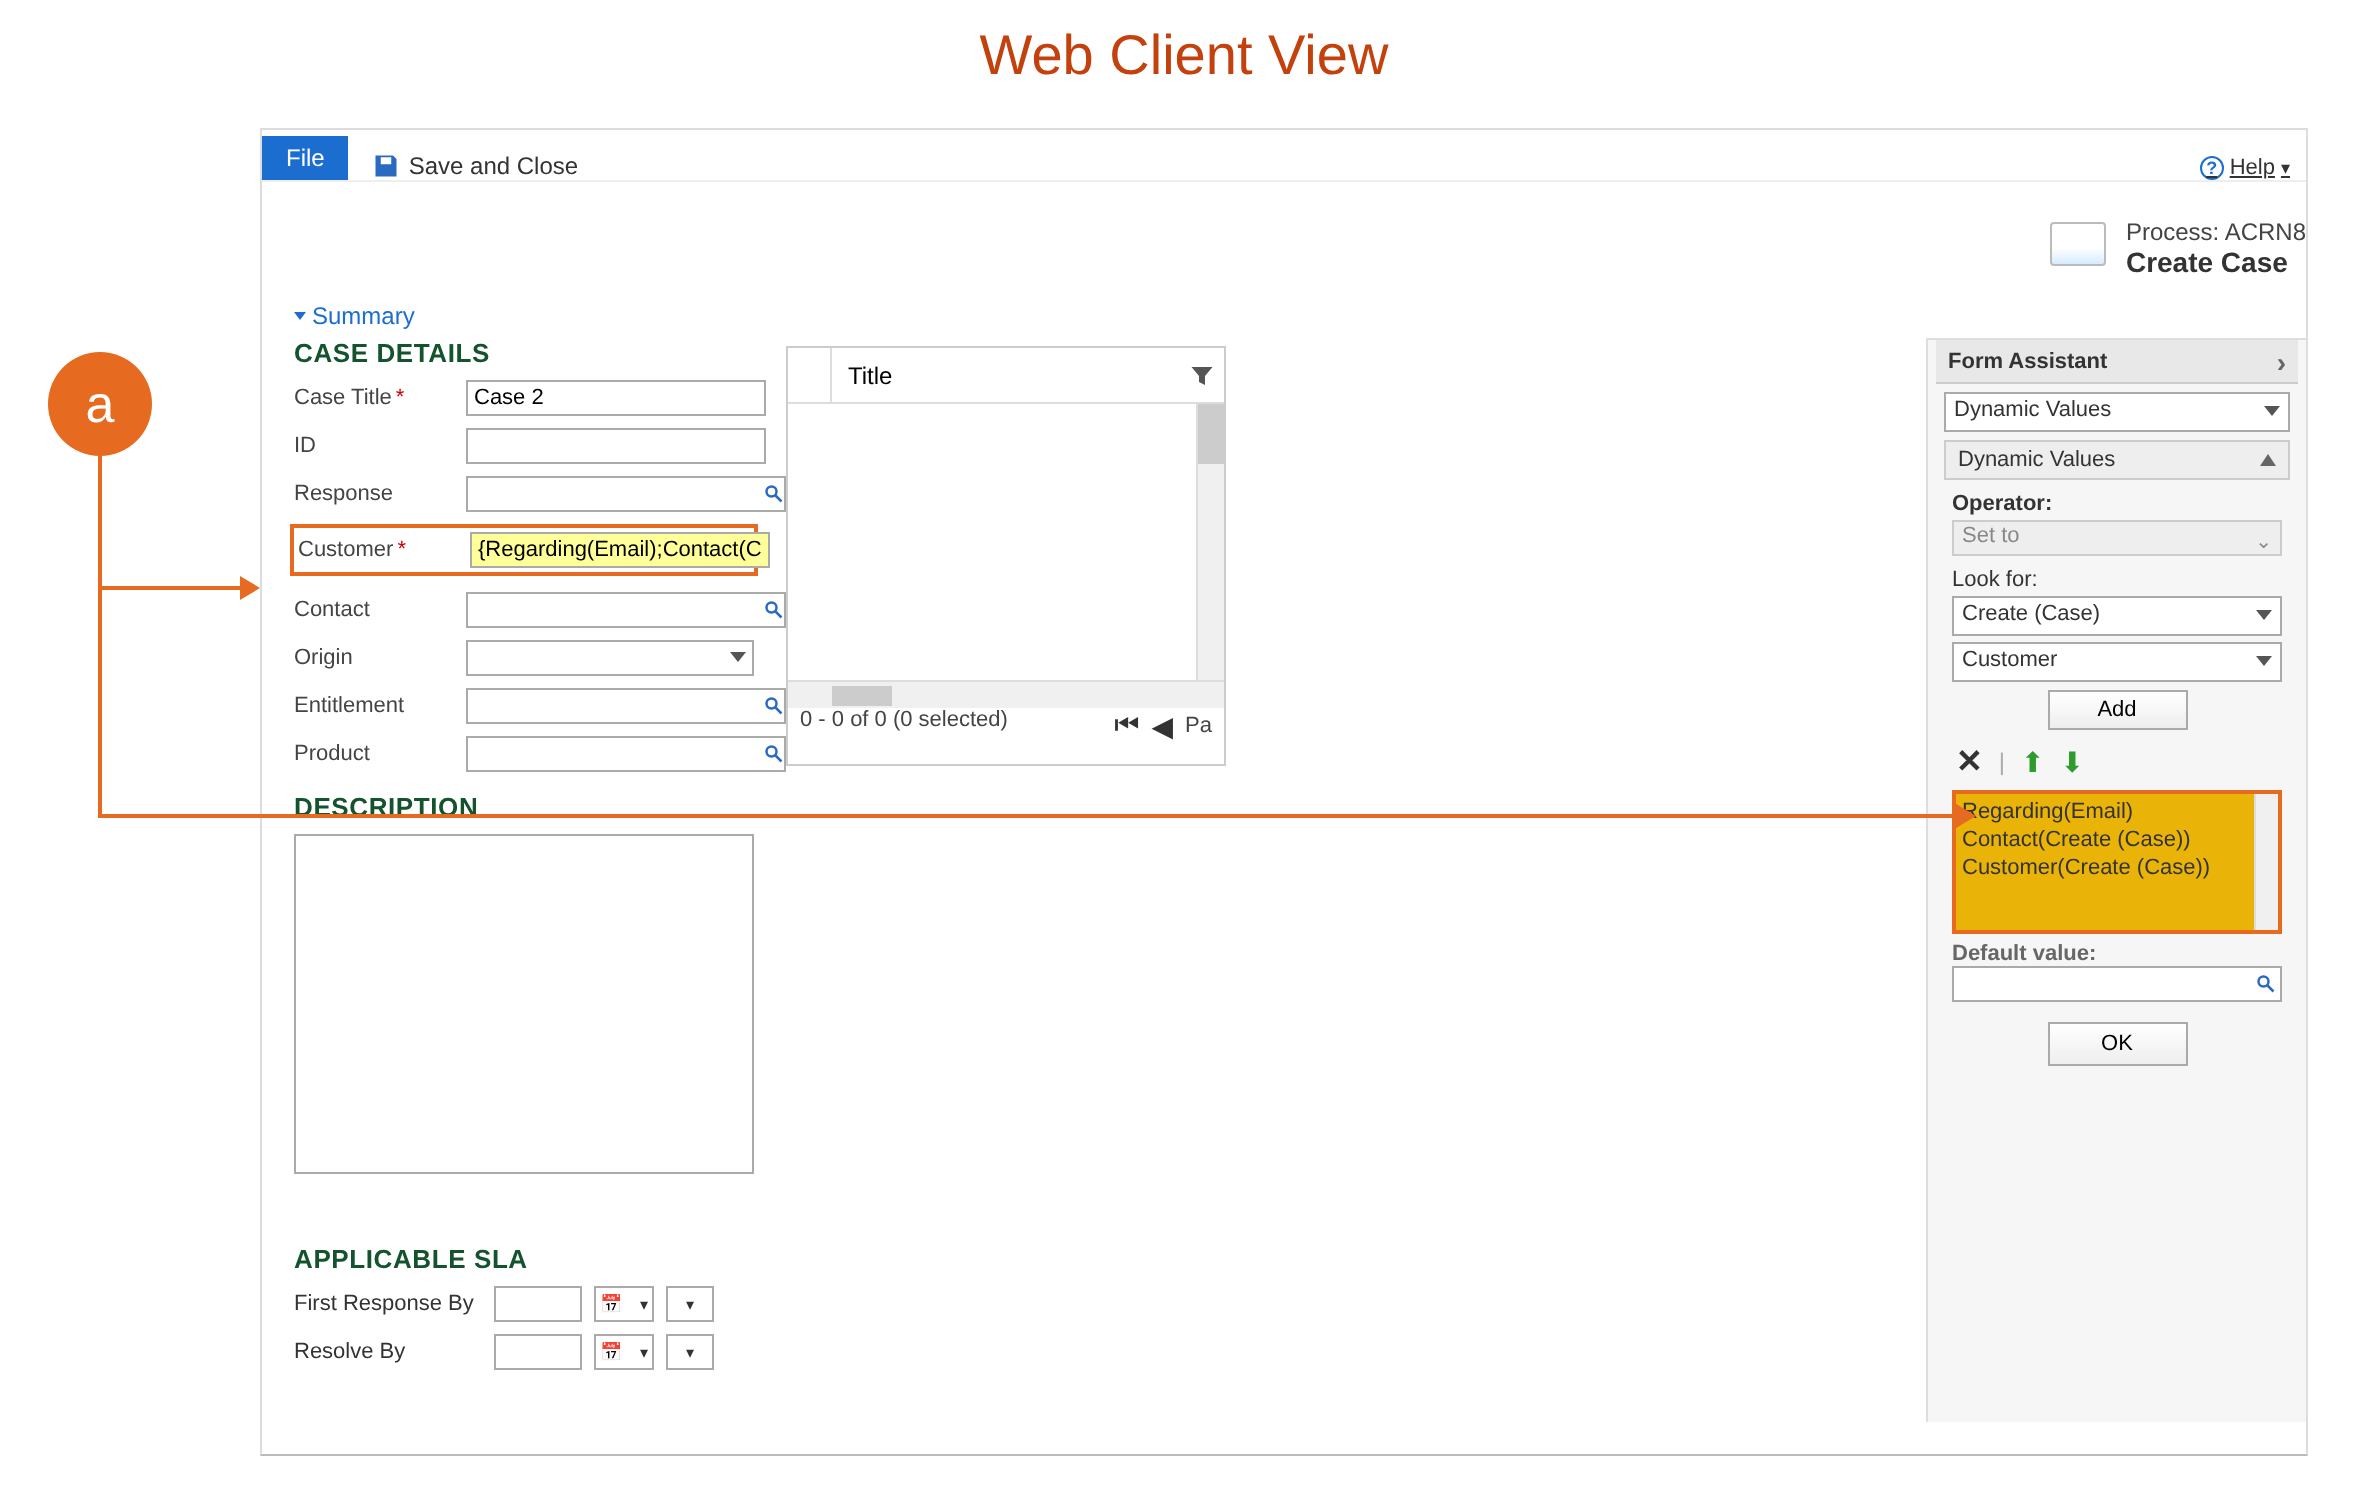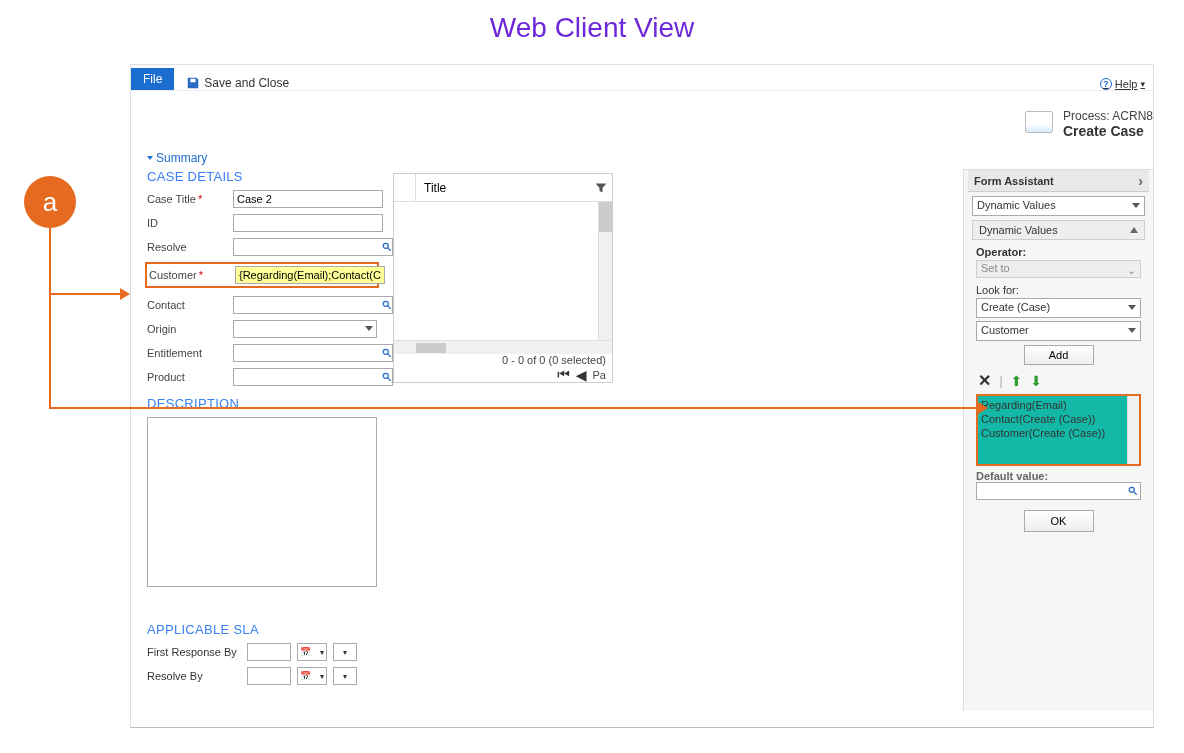--- a/index.html
+++ b/index.html
@@ -1,20 +1,20 @@
 <!DOCTYPE html>
 <html><head>
 <meta charset="utf-8">
 <style>
   * { box-sizing: border-box; margin: 0; padding: 0; }
   body { font-family: "Segoe UI", Arial, sans-serif; font-size: 12px; color: #333; background: #fff; }
 
   .page { width: 1184px; height: 753px; position: relative; }
 
-  .page-title { text-align: center; font-size: 28px; color: #6d28d9; font-weight: 400; padding: 12px 0 6px 0; }
+  .page-title { text-align: center; font-size: 28px; color: #c2410c; font-weight: 400; padding: 12px 0 6px 0; }
 
   .app-frame { position: absolute; left: 130px; top: 64px; width: 1024px; height: 664px; border: 1px solid #ddd; background: #fff; border-bottom: 1.5px solid #bbb;}
 
   
   .topbar { height: 26px; display: flex; align-items: flex-end; border-bottom: 1px solid #eee; padding: 0 8px 0 0;}
   .file-btn { background: #1c6dd0; color: #fff; height: 22px; line-height: 22px; padding: 0 12px; font-size: 12px; margin-top: 2px;}
   .save-close { display: flex; align-items: center; gap: 4px; margin-left: 12px; font-size: 12px; cursor: pointer;}
   .save-icon { width: 14px; height: 14px; fill: #2a6ac2; }
   .help { margin-left: auto; display: flex; align-items: center; gap: 3px; font-size: 11px; text-decoration: underline;}
   .help-icon { width: 12px; height: 12px; border-radius: 50%; border: 1.5px solid #1c6dd0; color: #1c6dd0; font-size: 9px; display: flex; align-items:center; justify-content:center; font-weight:bold;}
@@ -27,21 +27,21 @@
 
   .summary-link { color: #1c6dd0; font-size: 12px; padding: 4px 16px; display: flex; align-items: center; gap: 3px; cursor: pointer;}
   .summary-caret { width: 0; height: 0; border-top: 4px solid #1c6dd0; border-left: 3px solid transparent; border-right: 3px solid transparent;}
 
   .main-cols { display: flex; height: calc(100% - 120px); }
 
   .col-left { width: 254px; padding: 0 8px 0 16px; flex-shrink: 0;}
   .col-mid { flex: 1; padding: 0 8px;}
   .col-right { width: 190px; padding: 0 4px 0 4px; flex-shrink: 0; background: #f6f6f6; border-left: 1px solid #ddd; border-top: 1px solid #ddd;}
 
-  .section-title { font-size: 13px; color: #3b82f6; font-weight: 400; letter-spacing: 0.3px; margin-bottom: 6px;}
+  .section-title { font-size: 13px; color: #14532d; font-weight: 700; letter-spacing: 0.3px; margin-bottom: 6px;}
 
   .form-row { display: flex; align-items: center; margin-bottom: 6px;}
   .form-label { width: 86px; font-size: 11px; color: #444; flex-shrink: 0;}
   .req { color: #c00; margin-left: 2px;}
   .form-input { flex: 1; height: 18px; border: 1px solid #aaa; padding: 0 3px; font-size: 11px; background: #fff; }
   .form-lookup { width: 16px; height: 18px; border: 1px solid #aaa; border-left: none; display: flex; align-items:center; justify-content:center; cursor:pointer; background:#fff;}
   .lookup-svg { width: 10px; height: 10px; fill: #2a6ac2; }
   .form-dropdown { flex: 1; height: 18px; border: 1px solid #aaa; background: #fff; position: relative;}
   .dropdown-caret { position: absolute; right: 3px; top: 5px; width: 0; height: 0; border-top: 5px solid #555; border-left: 4px solid transparent; border-right: 4px solid transparent;}
 
@@ -63,42 +63,42 @@
   .grid-box { border: 1px solid #ccc; margin-top: 4px; height: 210px; position: relative; background:#fff;}
   .grid-title-row { display:flex; align-items:center; height: 28px; border-bottom: 1px solid #ddd;}
   .grid-checkcol { width: 22px; border-right: 1px solid #ddd; height: 100%;}
   .grid-title { flex: 1; padding-left: 8px; color: #000000; font-size: 12px;}
   .grid-filter { width: 22px; display:flex;align-items:center;justify-content:center;}
   .grid-body { height: 138px; position:relative;}
   .grid-scroll { position:absolute; right:0; top:0; width:14px; height:100%; background:#f0f0f0; border-left:1px solid #ddd;}
   .grid-scroll-thumb { width:100%; height:30px; background:#ccc;}
   .grid-hscroll { height: 14px; background:#f0f0f0; border-top:1px solid #ddd; display:flex; align-items:center;}
   .grid-hscroll-thumb { width: 30px; height: 10px; background:#ccc; margin-left: 22px;}
-  .grid-footer { height: 26px; display:flex; align-items:flex-end; padding: 0 6px; font-size: 11px; color: #444; justify-content: space-between; flex-direction: column;}
+  .grid-footer { height: 26px; display:flex; align-items:flex-start; padding: 0 6px; font-size: 11px; color: #444; justify-content: space-between;}
   .grid-nav { display:flex; gap:6px; align-items:center;}
   .nav-arrow { font-size: 14px; color: #333; cursor:pointer;}
 
   
   .fa-header { height: 22px; background:#e8e8e8; border-bottom:1px solid #ccc; display:flex;align-items:center;padding:0 6px;font-weight:bold;font-size:11px;}
   .fa-header .chev { margin-left:auto; font-size:14px; color:#666;}
   .fa-select { width: 100%; height: 20px; border: 1px solid #aaa; background:#fff; margin: 4px 0; position:relative; font-size:11px; padding:2px 4px;}
   .fa-select .caret { position:absolute; right:4px; top:6px; width:0;height:0;border-top:5px solid #555;border-left:4px solid transparent;border-right:4px solid transparent;}
   .fa-subhead { height: 20px; background:#eee; border:1px solid #ccc; display:flex; align-items:center; padding:0 6px; font-size:11px;}
   .fa-subhead .tri { margin-left:auto; width:0;height:0;border-bottom:6px solid #666;border-left:4px solid transparent;border-right:4px solid transparent;}
   .fa-body { padding: 6px 4px;}
   .fa-label { font-size: 11px; font-weight: bold; margin-bottom: 2px;}
   .fa-label-n { font-size: 11px; margin-bottom: 2px;}
   .fa-disabled { border:1px solid #ccc; background:#eee; height:18px; padding:1px 4px; color:#888; font-size:11px; position:relative; width:100%;}
   .fa-disabled .chv { position:absolute;right:4px;top:4px;color:#888;font-size:10px;}
   .fa-btn-add { display:block; margin: 4px auto 6px auto; width: 70px; height: 20px; border:1px solid #aaa; background:linear-gradient(#fff,#eee); font-size:11px; cursor:pointer;}
   .fa-icons-row { display:flex; gap:8px; align-items:center; margin: 2px 0 4px 2px;}
   .fa-x { font-size:16px; font-weight:bold; cursor:pointer;}
   .fa-sep { color:#aaa;}
   .fa-up, .fa-down { color: #2d9c2d; font-size: 14px; cursor:pointer;}
-  .fa-listbox { border:2.5px solid #e66a1f; height: 72px; padding: 2px 3px; font-size:11px; line-height:14px; background:#14b8a6; position:relative;}
+  .fa-listbox { border:2.5px solid #e66a1f; height: 72px; padding: 2px 3px; font-size:11px; line-height:14px; background:#eab308; position:relative;}
   .fa-listbox .mini-scroll { position:absolute;right:0;top:0;width:12px;height:100%;background:#f0f0f0;border-left:1px solid #ddd;}
   .fa-default-lbl { font-size:11px; font-weight:bold; margin-top: 4px; color:#666;}
   .fa-ok { display:block; margin: 10px auto; width: 70px; height: 22px; border:1px solid #aaa; background:linear-gradient(#fff,#eee); font-size:11px; cursor:pointer;}
 
   
   .badge { position:absolute; left: 24px; top: 176px; width: 52px; height: 52px; border-radius: 50%; background:#e66a1f; color:#fff; font-size: 26px; display:flex;align-items:center;justify-content:center; z-index:10;}
   .arrow-line { position:absolute; background:#e66a1f; z-index:5;}
   .arrow-head-right { position:absolute; width:0;height:0; border-left:10px solid #e66a1f; border-top:6px solid transparent; border-bottom:6px solid transparent; z-index:5;}
 
   .col-mid-inner { display:flex; gap: 10px;}
@@ -164,21 +164,21 @@
           </div>
           <input class="form-input" value="Case 2" style="">
         </div>
 
         <div class="form-row">
           <div class="form-label">ID</div>
           <input class="form-input" style="">
         </div>
 
         <div class="form-row">
-          <div class="form-label">Resolve</div>
+          <div class="form-label">Response</div>
           <input class="form-input" style="border-right: none;">
           <div class="form-lookup">
             <svg class="lookup-svg" viewBox="0 0 16 16">
                 <circle cx="6" cy="6" r="4" fill="none" stroke="#2a6ac2" stroke-width="2"></circle>
                 <line x1="9" y1="9" x2="14" y2="14" stroke="#2a6ac2" stroke-width="2"></line>
               </svg>
           </div>
         </div>
 
         <div class="highlight-row">

